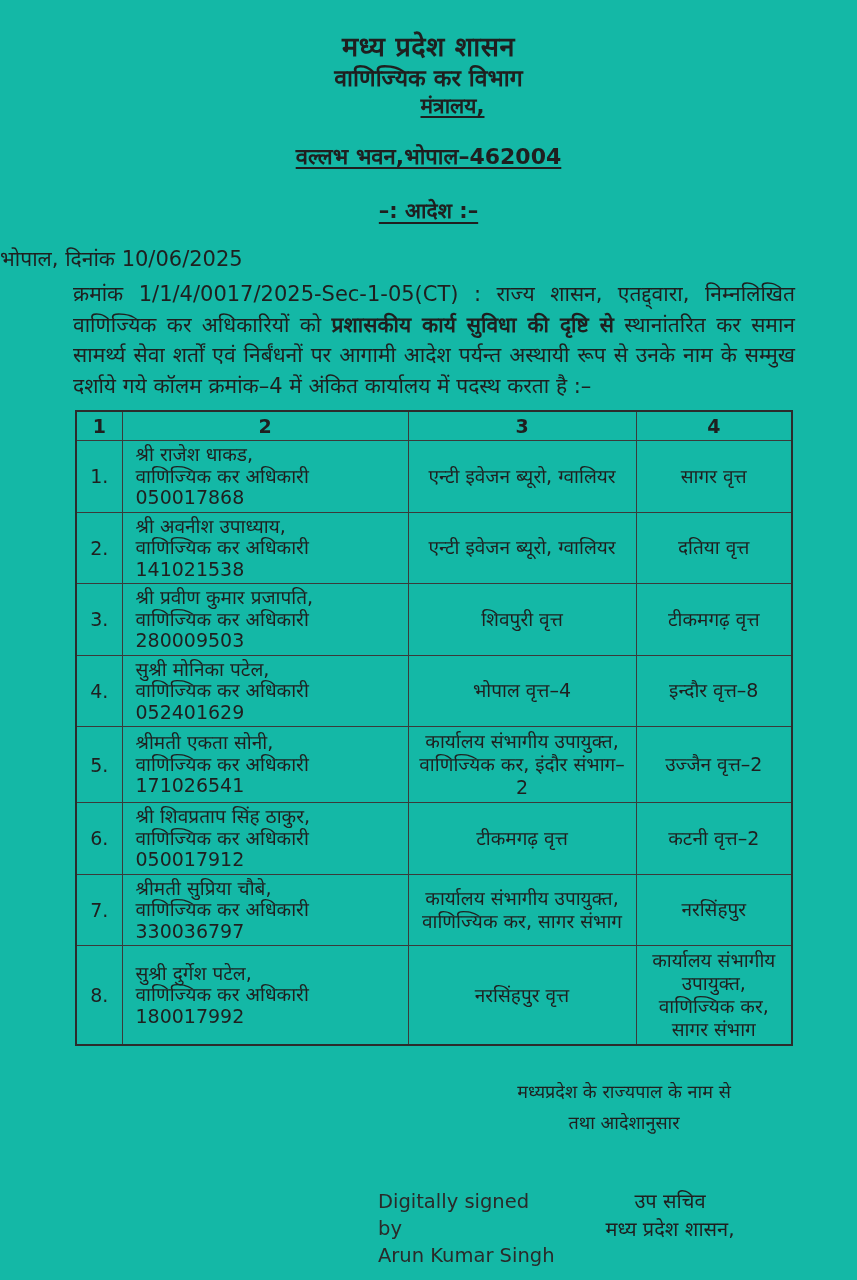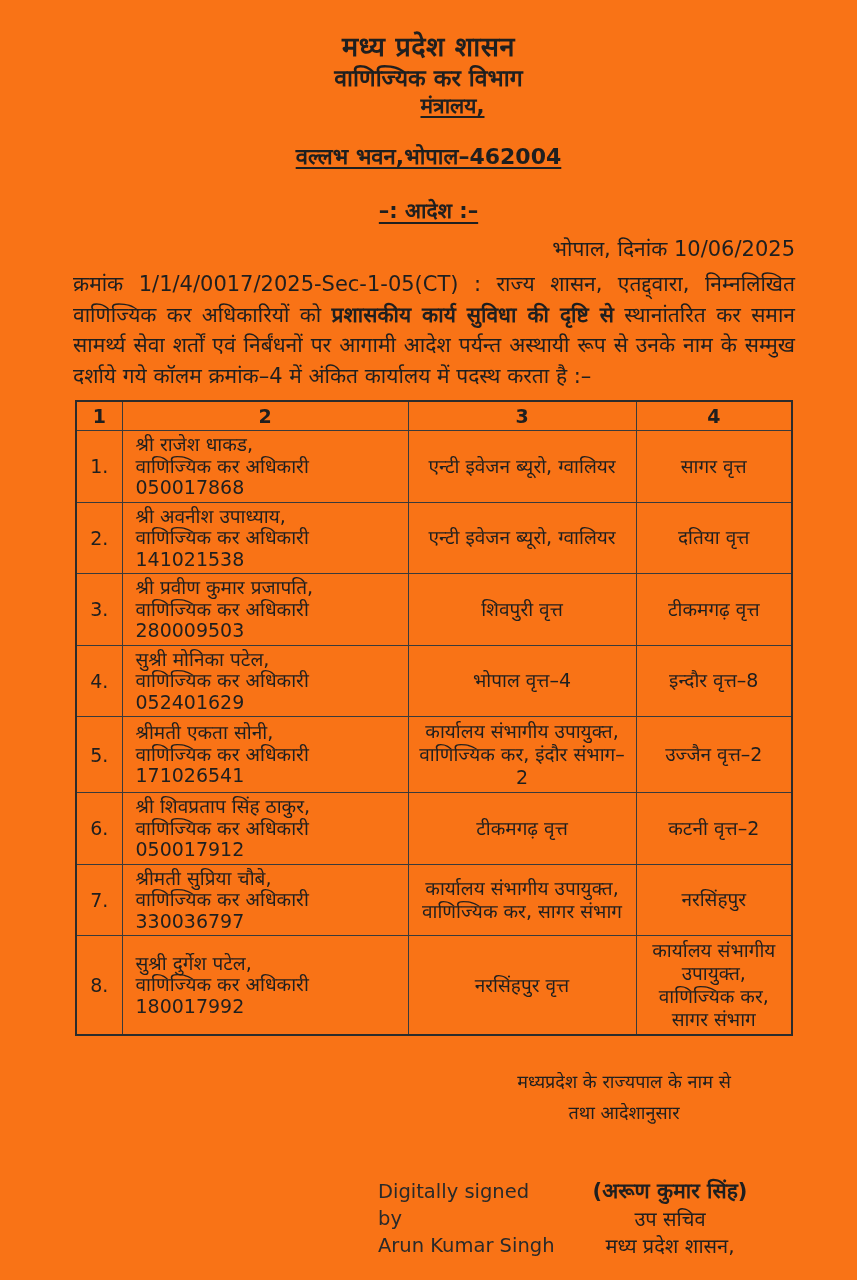--- a/index.html
+++ b/index.html
@@ -1,37 +1,37 @@
 <!DOCTYPE html>
 <html lang="hi"><head>
 <meta charset="utf-8">
 <style>
   html,body{margin:0;padding:0;background:#e8e8e8;}
   .page{
     position:relative;
     width:857px;height:1280px;
     margin:0 auto;
-    background:#f97316;
+    background:#14b8a6;
     color:#1f1f1f;
     font-family:"DejaVu Sans","Liberation Sans",sans-serif;
     overflow:hidden;
     box-sizing:border-box;
   }
   
   .doc-header{padding-top:30px;text-align:center;font-weight:bold;}
   .gov-title{font-size:27px;line-height:33px;letter-spacing:0.5px;}
   .dept-title{font-size:23px;line-height:30px;}
   .ministry-line{font-size:21px;line-height:26px;text-decoration:underline;text-underline-offset:3px;padding-left:48px;}
   .address-line{font-size:22px;line-height:29px;text-decoration:underline;text-underline-offset:3px;margin-top:23px;}
   .order-heading{
     margin-top:25px;text-align:center;font-weight:bold;font-size:21px;
     text-decoration:underline;text-underline-offset:4px;
   }
   
-  .dateline{margin-top:10px;text-align:right;padding-right:62px;font-size:21px;}
+  .dateline{margin-top:20px;text-align:left;padding-right:62px;font-size:21px;}
   .order-paragraph{
     margin:7px 62px 0 73px;
     font-size:21px;line-height:30.5px;
     text-align:justify;
   }
   .order-paragraph .bold{font-weight:bold;}
   
   table.transfer{
     margin:9px 0 0 75px;
     border-collapse:collapse;
@@ -203,20 +203,19 @@
     <div>तथा आदेशानुसार</div>
   </div>
 
   <div class="signature-block">
     <div class="digital-signature">
       <div>Digitally signed by</div>
       <div>Arun Kumar Singh</div>
 
     </div>
     <div class="signatory-block">
-      <div class="signatory-name">(अरूण कुमार सिंह)</div>
       <div>उप सचिव</div>
       <div>मध्य प्रदेश शासन,</div>
 
     </div>
   </div>
 
 </div>
 
 </body></html>

